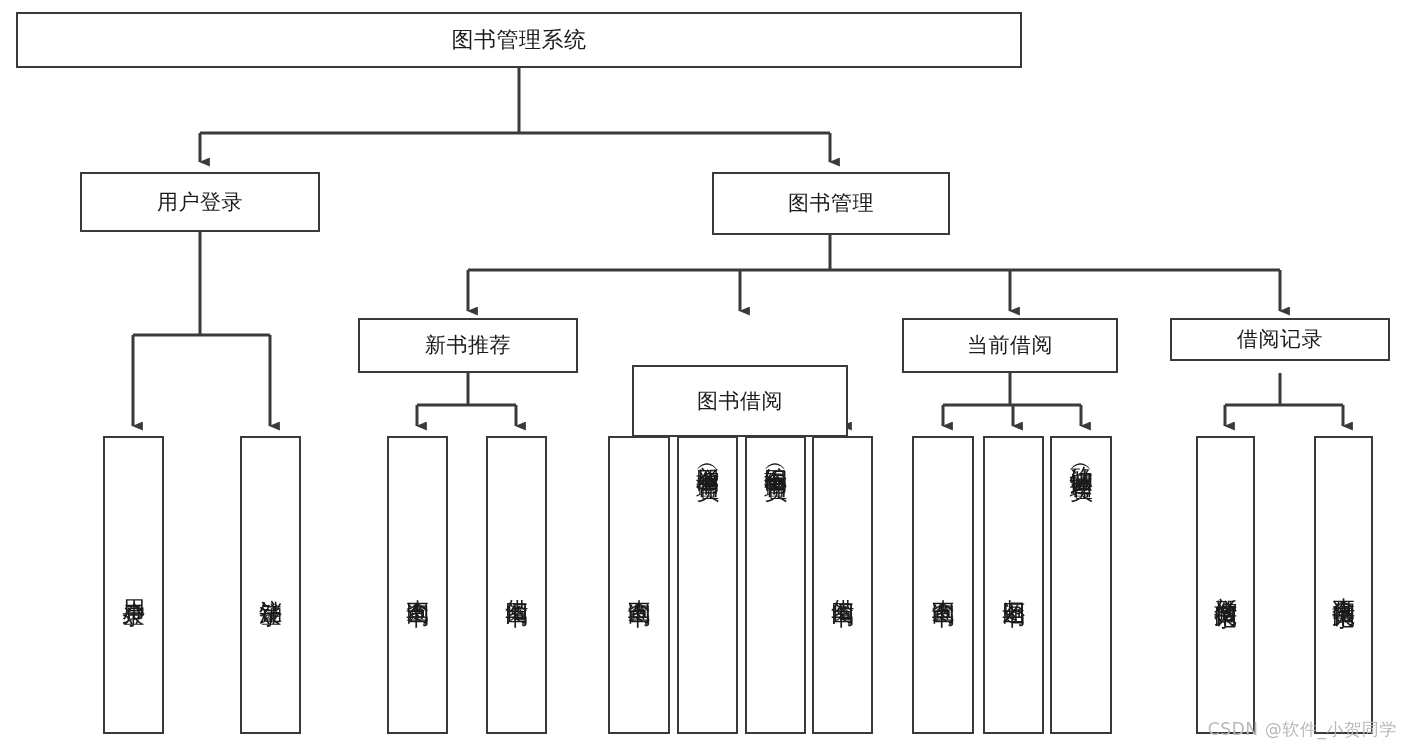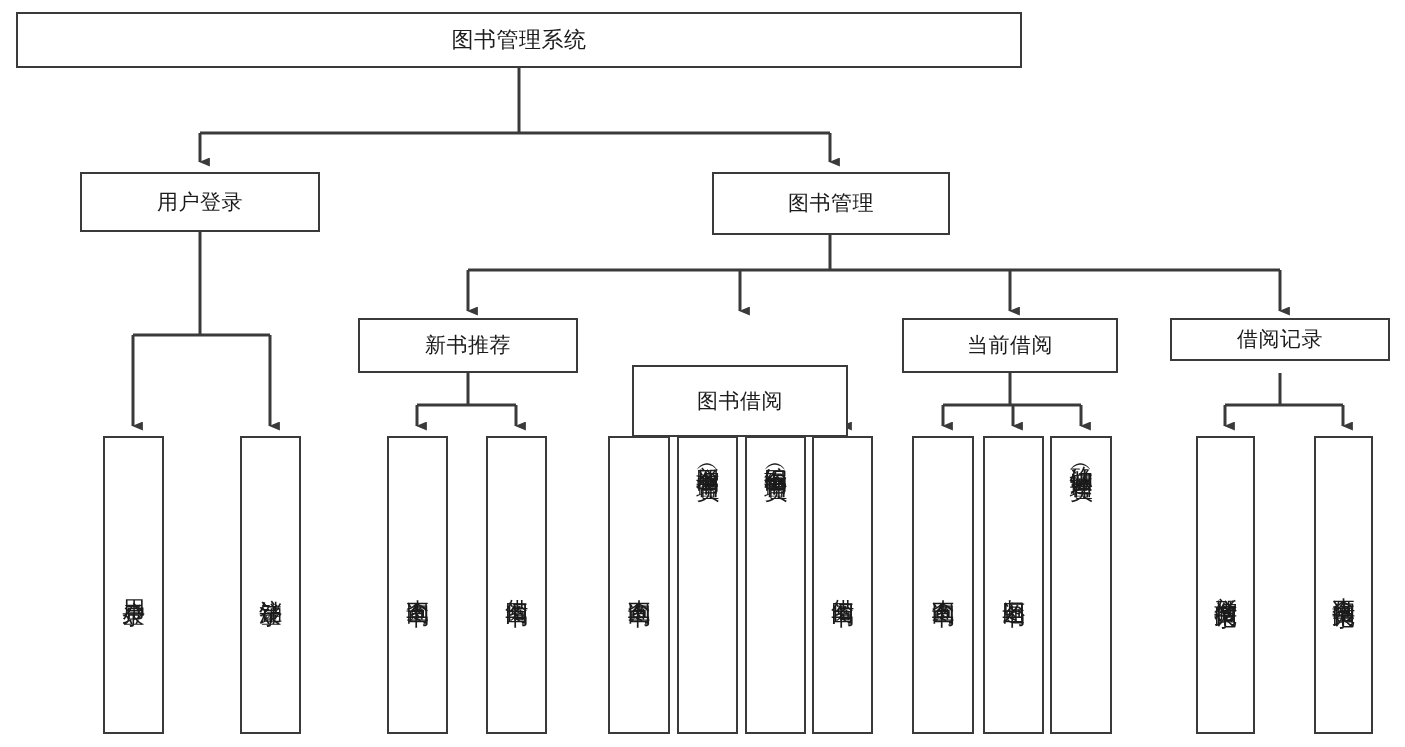--- a/index.html
+++ b/index.html
@@ -197,13 +197,14 @@
     <span class="node-label">确认归还（管理员）</span>
   </div>
 
   <div class="node vert long" style="left:1196px; top:436px; width:59px; height:298px;">
     <span class="node-label">新增借阅记录</span>
   </div>
   <div class="node vert long" style="left:1314px; top:436px; width:59px; height:298px;">
     <span class="node-label">查询借阅记录</span>
   </div>
 
+  <div id="watermark">CSDN @软件_小贺同学</div>
 </div>
 
 </body></html>

